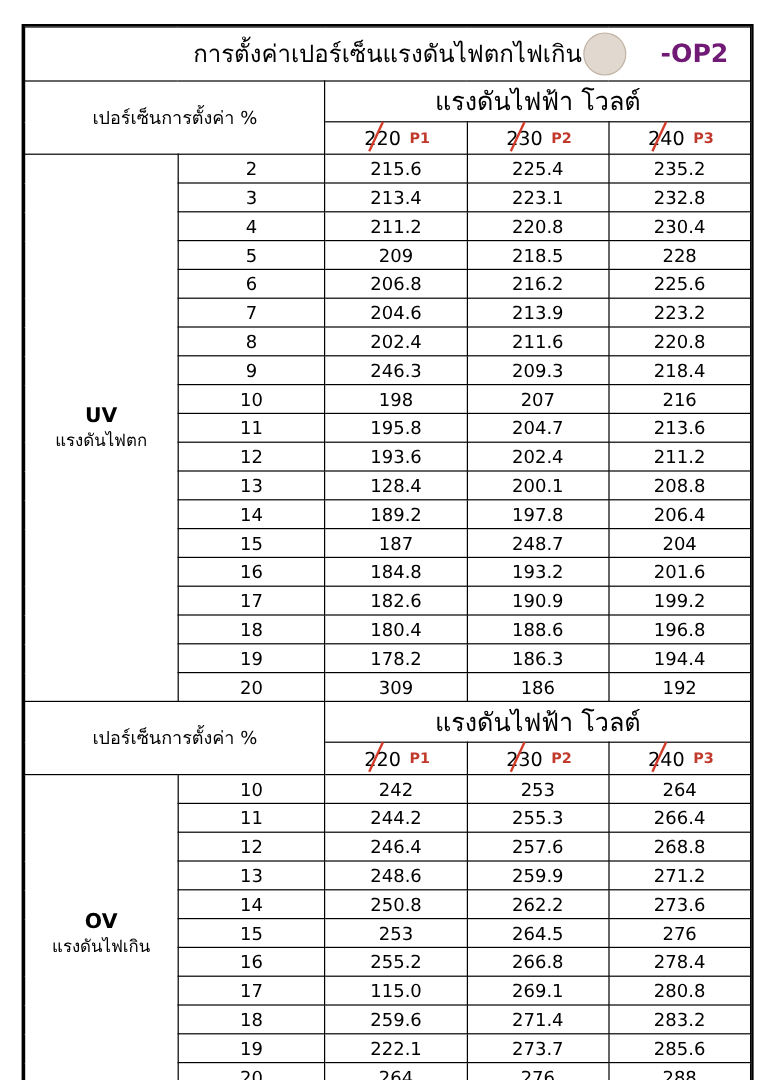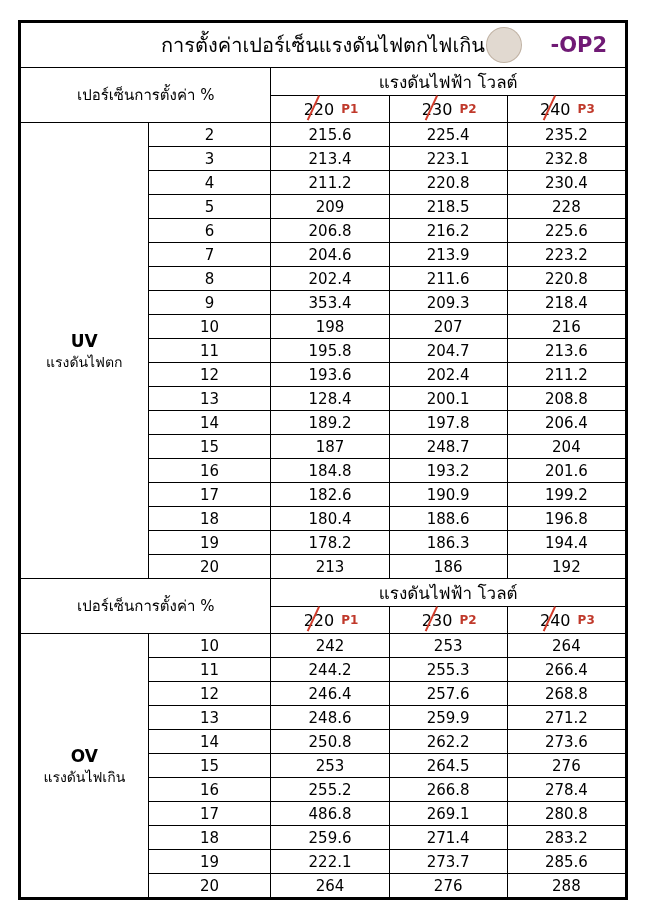--- a/index.html
+++ b/index.html
@@ -74,21 +74,21 @@
     background: rgba(200,185,170,0.55);
     border: 1px solid rgba(160,140,120,0.5);
   }
   
   .hdr-left {
     width: 200px;
     font-size: 15px;
     height: 26px;
   }
   .hdr-volt {
-    font-size: 17px;
+    font-size: 21px;
     height: 26px;
   }
   .volt-cell {
     height: 26px;
     font-size: 16px;
     font-weight: bold;
     position: relative;
   }
   .volt-wrap {
     position: relative;
@@ -233,21 +233,21 @@
           <td class="val-cell">223.2</td>
         </tr>
         <tr>
           <td class="pct-cell">8</td>
           <td class="val-cell">202.4</td>
           <td class="val-cell">211.6</td>
           <td class="val-cell">220.8</td>
         </tr>
         <tr>
           <td class="pct-cell">9</td>
-          <td class="val-cell">353.4</td>
+          <td class="val-cell">246.3</td>
           <td class="val-cell">209.3</td>
           <td class="val-cell">218.4</td>
         </tr>
         <tr>
           <td class="pct-cell">10</td>
           <td class="val-cell">198</td>
           <td class="val-cell">207</td>
           <td class="val-cell">216</td>
         </tr>
         <tr>
@@ -299,21 +299,21 @@
           <td class="val-cell">196.8</td>
         </tr>
         <tr>
           <td class="pct-cell">19</td>
           <td class="val-cell">178.2</td>
           <td class="val-cell">186.3</td>
           <td class="val-cell">194.4</td>
         </tr>
         <tr>
           <td class="pct-cell">20</td>
-          <td class="val-cell">213</td>
+          <td class="val-cell">309</td>
           <td class="val-cell">186</td>
           <td class="val-cell">192</td>
         </tr>
 
         <tr>
           <td class="hdr-left" colspan="2" rowspan="2">เปอร์เซ็นการตั้งค่า %</td>
           <td class="hdr-volt" colspan="3">แรงดันไฟฟ้า โวลต์</td>
         </tr>
         <tr>
           <td class="volt-cell">
@@ -377,21 +377,21 @@
           <td class="val-cell">276</td>
         </tr>
         <tr>
           <td class="pct-cell">16</td>
           <td class="val-cell">255.2</td>
           <td class="val-cell">266.8</td>
           <td class="val-cell">278.4</td>
         </tr>
         <tr>
           <td class="pct-cell">17</td>
-          <td class="val-cell">486.8</td>
+          <td class="val-cell">115.0</td>
           <td class="val-cell">269.1</td>
           <td class="val-cell">280.8</td>
         </tr>
         <tr>
           <td class="pct-cell">18</td>
           <td class="val-cell">259.6</td>
           <td class="val-cell">271.4</td>
           <td class="val-cell">283.2</td>
         </tr>
         <tr>

